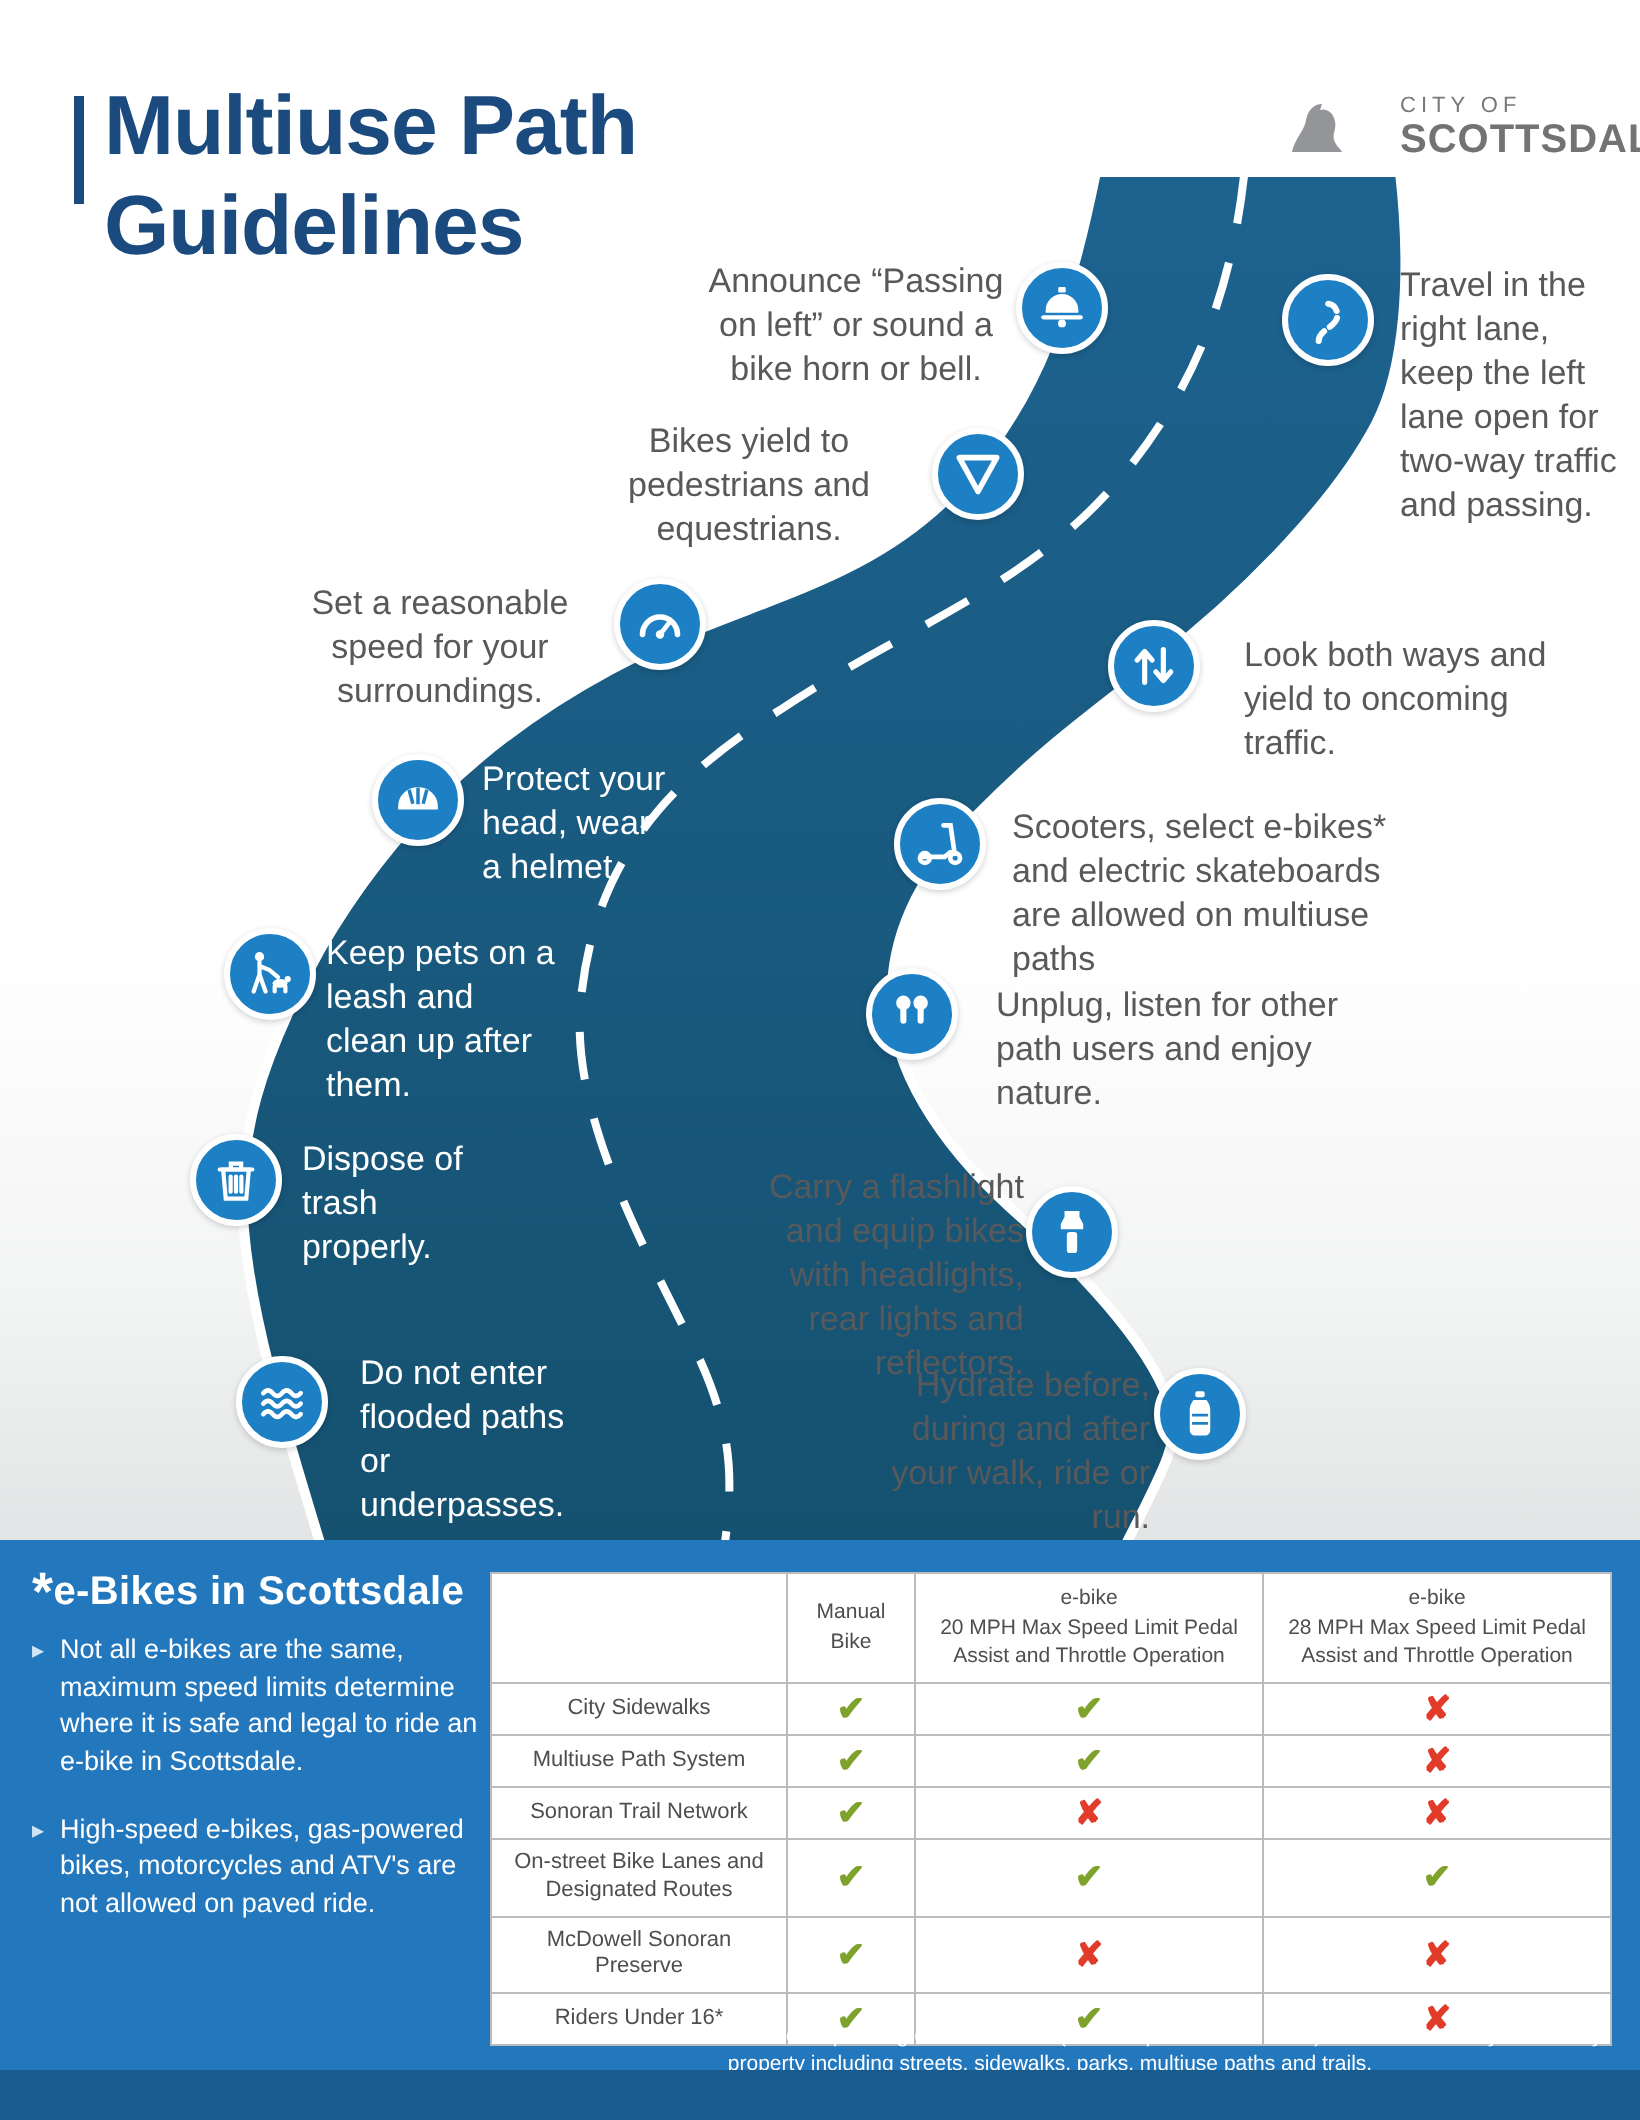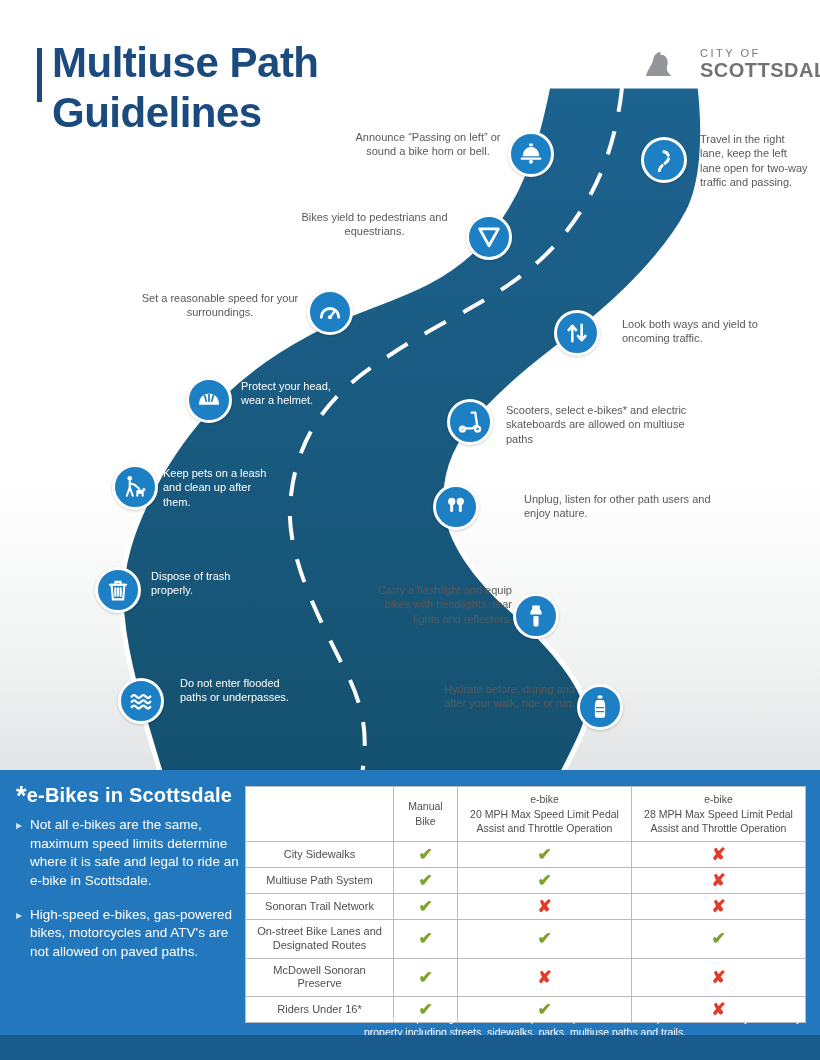--- a/index.html
+++ b/index.html
@@ -22,21 +22,21 @@
   .logo-text .scottsdale { font-size:20px; font-weight:bold; color:#737373; letter-spacing:0.5px; }
 
   
   .ti { position:absolute; width:46px; height:46px; margin:-23px 0 0 -23px;
     background:#1e80c4; border:3px solid #fff; border-radius:50%;
     display:flex; align-items:center; justify-content:center;
     box-shadow:0 1px 3px rgba(0,0,0,.18); }
   .ti svg { width:28px; height:28px; display:block; }
 
   
-  .tip-text { position:absolute; font-size:11px; line-height:1.3; color:#58595b; }
+  .tip-text { position:absolute; font-size:17px; line-height:1.3; color:#58595b; }
   .tip-text.on-road { color:#fff; }
   .ta-c { text-align:center; } .ta-r { text-align:right; } .ta-l { text-align:left; }
 
   
   .bottom-section { position:absolute; left:0; top:770px; width:820px; height:265px; background:#2377bc; }
   .footer-bar { position:absolute; left:0; top:1035px; width:820px; height:25px; background:#1a5b8d; }
 
   .ebikes-left { position:absolute; left:16px; top:781px; width:224px; color:#fff; }
   .ebikes-heading { font-size:20px; font-weight:bold; margin-bottom:4px; letter-spacing:0.2px; }
   .ebikes-heading .ast { font-size:27px; vertical-align:-3px; }
@@ -206,37 +206,37 @@
   </div>
 
   <div class="tip-text ta-c" style="left:348px;top:130px;width:160px">Announce “Passing on left” or sound a bike horn or bell.</div>
   <div class="tip-text ta-l" style="left:700px;top:132px;width:110px">Travel in the right lane, keep the left lane open for two-way traffic and passing.</div>
   <div class="tip-text ta-c" style="left:282px;top:210px;width:185px">Bikes yield to pedestrians and equestrians.</div>
   <div class="tip-text ta-c" style="left:135px;top:291px;width:170px">Set a reasonable speed for your surroundings.</div>
   <div class="tip-text ta-l" style="left:622px;top:317px;width:155px">Look both ways and yield to oncoming traffic.</div>
   <div class="tip-text ta-l on-road" style="left:241px;top:379px;width:95px">Protect your head, wear a helmet.</div>
   <div class="tip-text ta-l" style="left:506px;top:403px;width:195px">Scooters, select e-bikes* and electric skateboards are allowed on multiuse paths</div>
   <div class="tip-text ta-l on-road" style="left:163px;top:466px;width:115px">Keep pets on a leash and clean up after them.</div>
-  <div class="tip-text ta-l" style="left:524px;top:492px;width:200px">Unplug, listen for other path users and enjoy nature.</div>
+  <div class="tip-text ta-l" style="left:498px;top:492px;width:200px">Unplug, listen for other path users and enjoy nature.</div>
   <div class="tip-text ta-l on-road" style="left:151px;top:569px;width:95px">Dispose of trash properly.</div>
   <div class="tip-text ta-r" style="left:372px;top:583px;width:140px">Carry a flashlight and equip bikes with headlights, rear lights and reflectors.</div>
   <div class="tip-text ta-l on-road" style="left:180px;top:676px;width:115px">Do not enter flooded paths or underpasses.</div>
   <div class="tip-text ta-r" style="left:420px;top:682px;width:155px">Hydrate before, during and after your walk, ride or run.</div>
 
   <div class="bottom-section"></div>
 
   <div class="ebikes-left">
     <div class="ebikes-heading"><span class="ast">*</span><span>e-Bikes in Scottsdale</span></div>
     <div class="bullet">
       <span class="tri">▸</span>
       <span>Not all e-bikes are the same, maximum speed limits determine where it is safe and legal to ride an e-bike in Scottsdale.</span>
     </div>
     <div class="bullet">
       <span class="tri">▸</span>
-      <span>High-speed e-bikes, gas-powered bikes, motorcycles and ATV's are not allowed on paved paths.</span>
+      <span>High-speed e-bikes, gas-powered bikes, motorcycles and ATV's are not allowed on paved ride.</span>
     </div>
   </div>
 
   <table class="ebikes-table">
     <colgroup>
         <col class="c0">
         <col class="c1">
         <col class="c2">
         <col class="c3">
       </colgroup>

